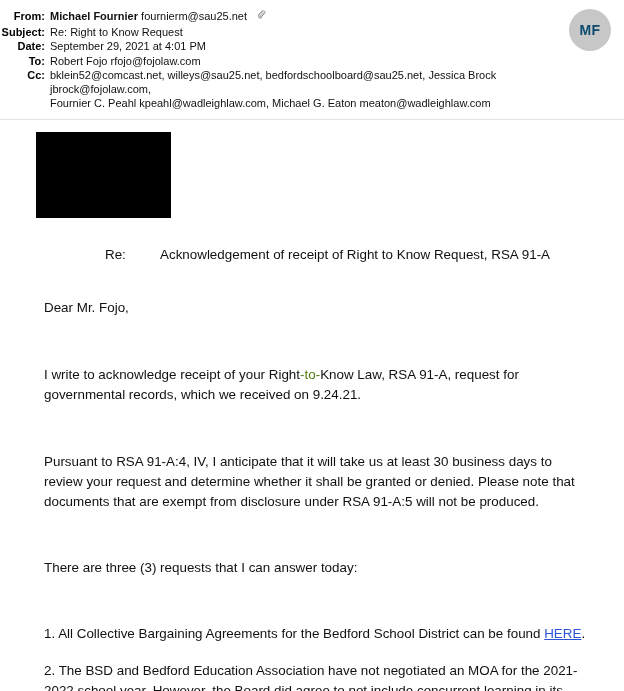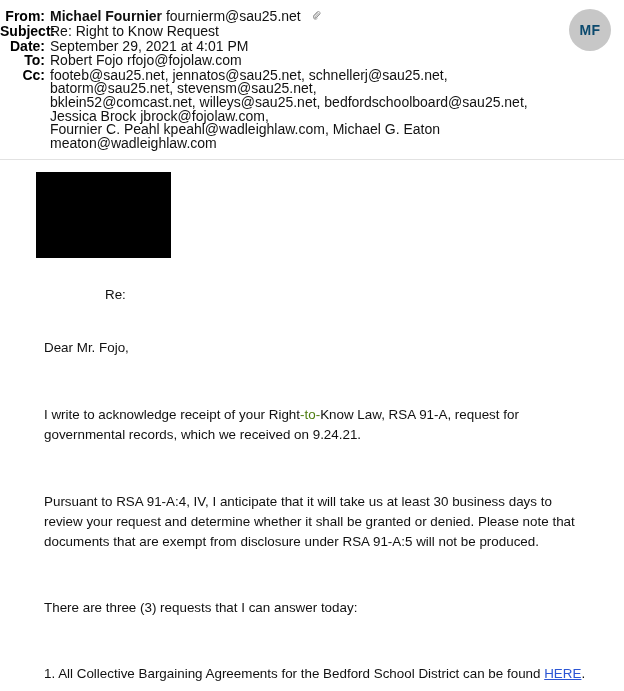--- a/index.html
+++ b/index.html
@@ -18,21 +18,21 @@
   }
 
   
   .mail-header {
     position: relative;
     padding: 10px 0 0 0;
   }
   .hdr-row {
     display: flex;
     align-items: flex-start;
-    font-size: 14px;
+    font-size: 11px;
     line-height: 13.6px;
     margin-bottom: 1px;
   }
   .hdr-label {
     width: 50px;
     min-width: 50px;
     text-align: right;
     font-weight: bold;
     padding-right: 5px;
     color: #000;
@@ -156,35 +156,35 @@
   </div>
 
   <div class="hdr-row">
     <div class="hdr-label">To:</div>
     <div class="hdr-value">Robert Fojo  rfojo@fojolaw.com</div>
   </div>
 
   <div class="hdr-row">
     <div class="hdr-label">Cc:</div>
     <div class="hdr-value">
-      <div>footeb@sau25.net,  jennatos@sau25.net,  schnellerj@sau25.net,  batorm@sau25.net,  stevensm@sau25.net,</div>
       <div>bklein52@comcast.net,  willeys@sau25.net,  bedfordschoolboard@sau25.net, Jessica Brock  jbrock@fojolaw.com,</div>
       <div>Fournier C. Peahl  kpeahl@wadleighlaw.com,  Michael G. Eaton  meaton@wadleighlaw.com</div>
     </div>
   </div>
 
   <div class="hdr-divider"></div>
 </div>
 
 <div class="mail-body">
 
   <div class="redacted-block"></div>
 
   <div class="re-line">
     <div class="re-label">Re:</div>
+    <div>Acknowledgement of receipt of Right to Know Request, RSA 91-A</div>
   </div>
 
   <div class="para greeting">Dear Mr. Fojo,</div>
 
   <div class="para p1">
     <span>I write to acknowledge receipt of your Right</span><span class="redtext">-to-</span><span>Know Law, RSA 91-A, request for governmental records, which we received on 9.24.21.</span>
   </div>
 
   <div class="para p2">Pursuant to RSA 91-A:4, IV,  I anticipate that it will take us at least 30 business days to review your request and determine whether it shall be granted or denied.   Please note that documents that are exempt from disclosure under RSA 91-A:5 will not be produced.</div>
 

